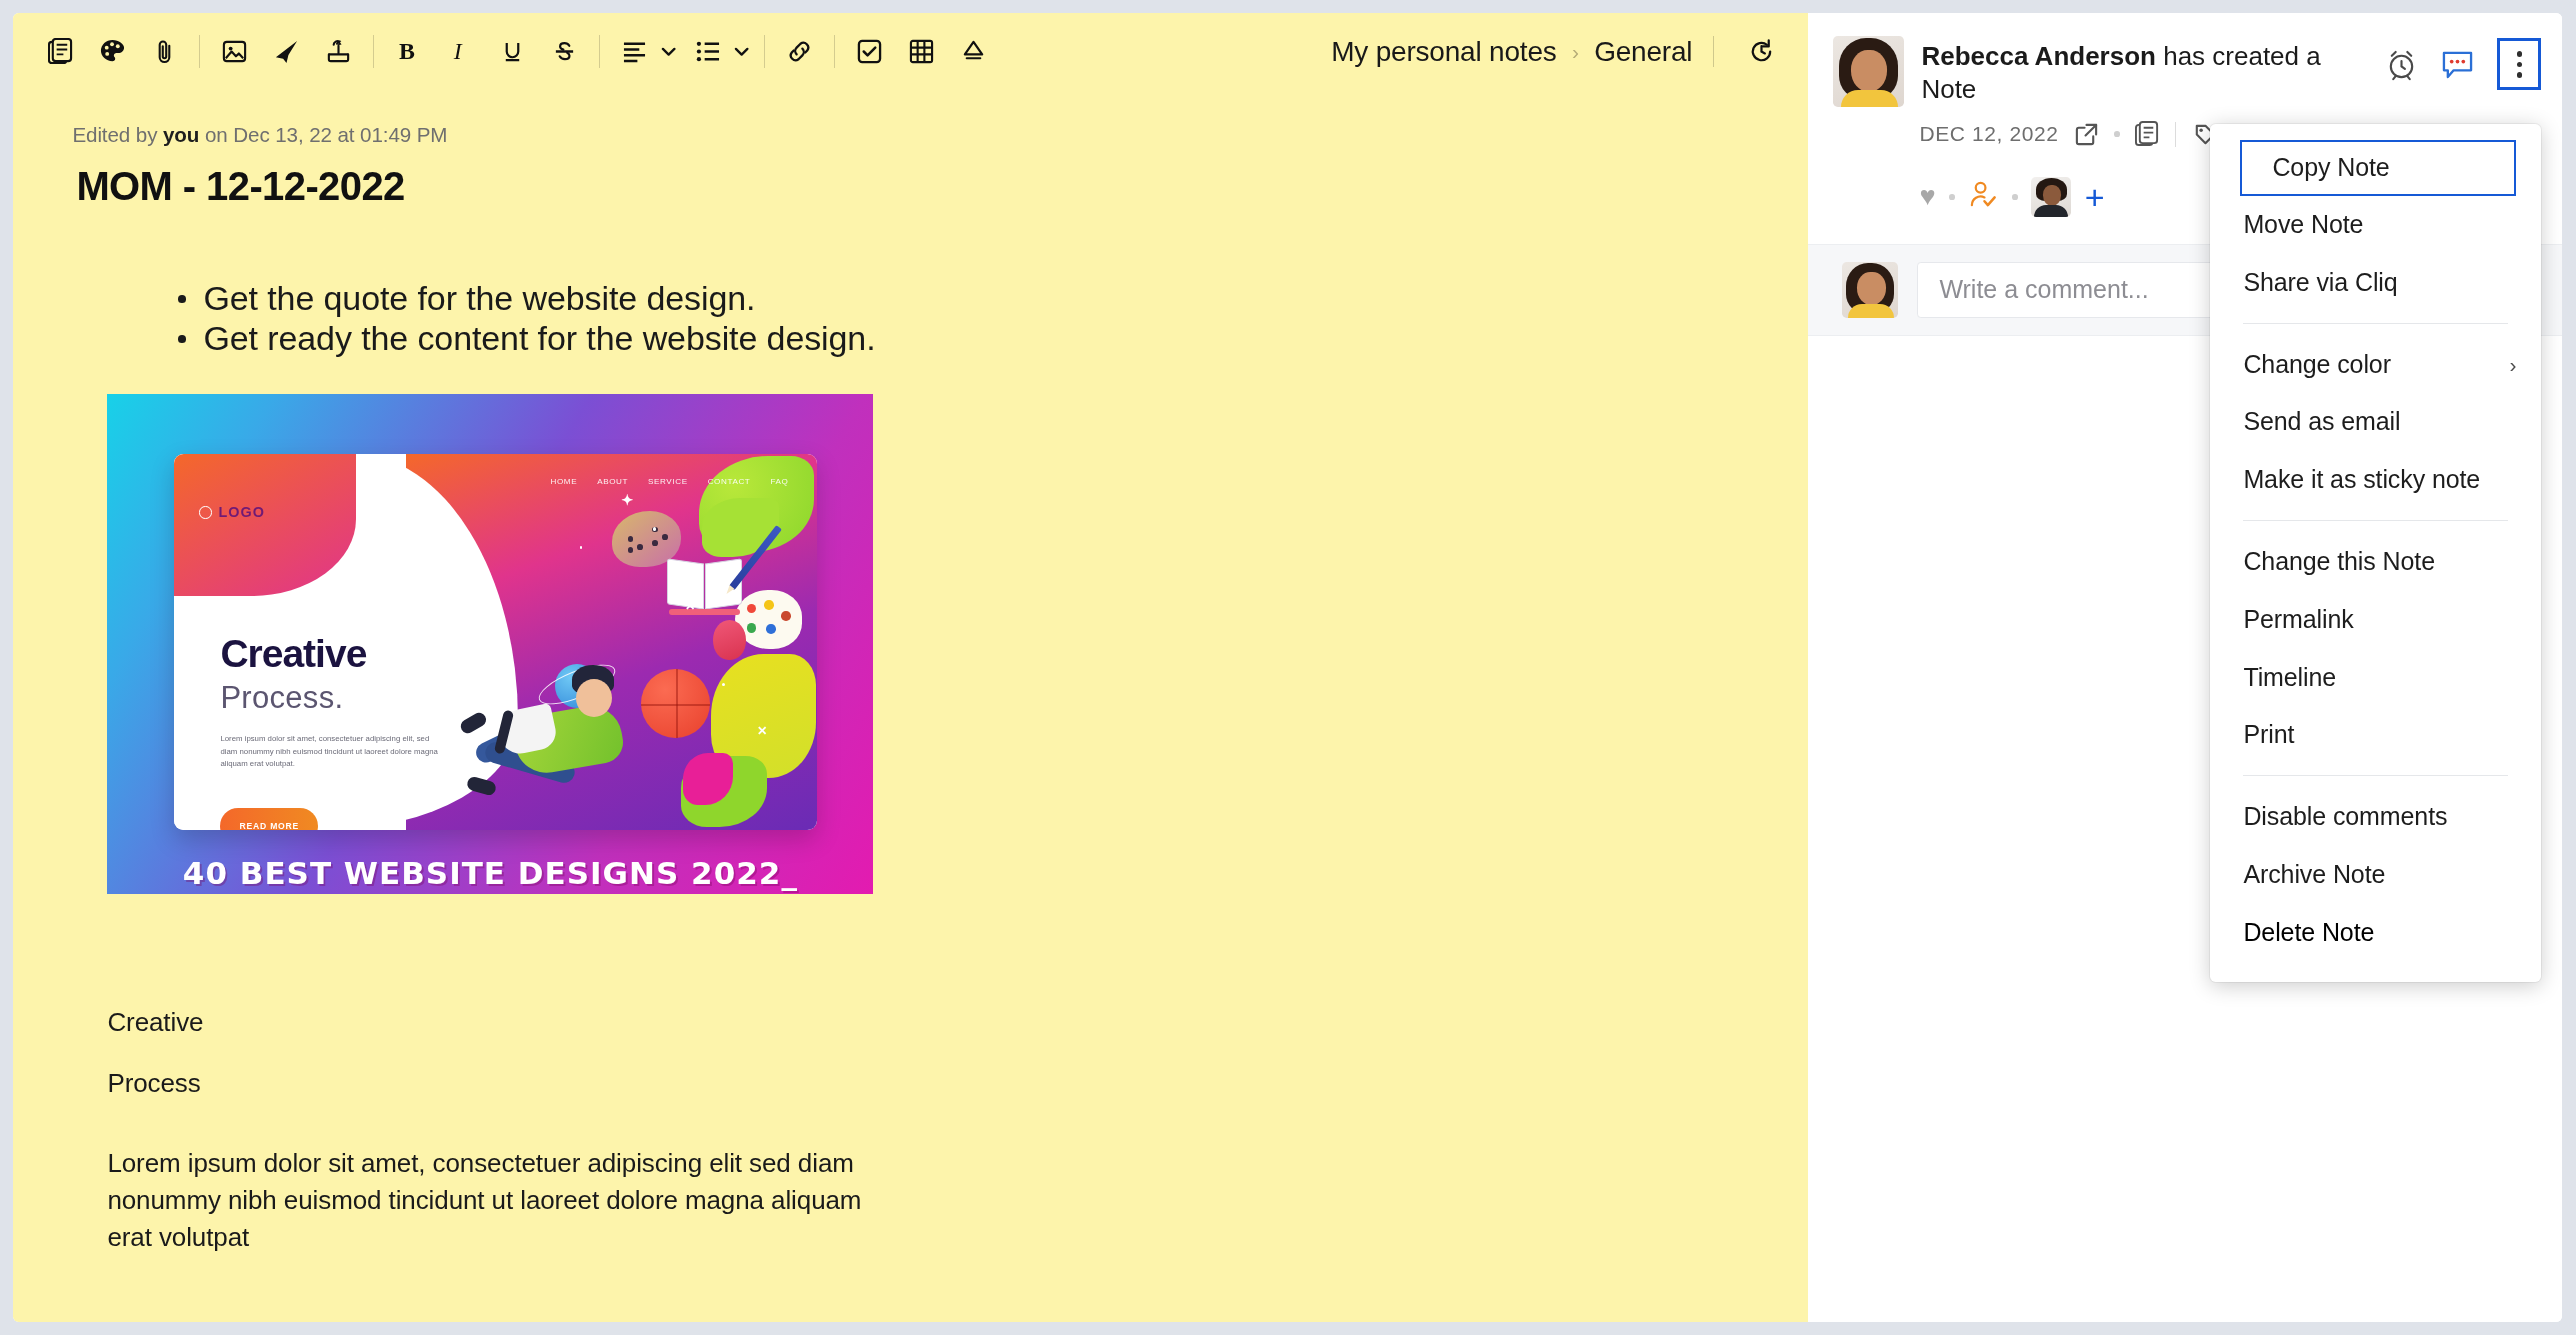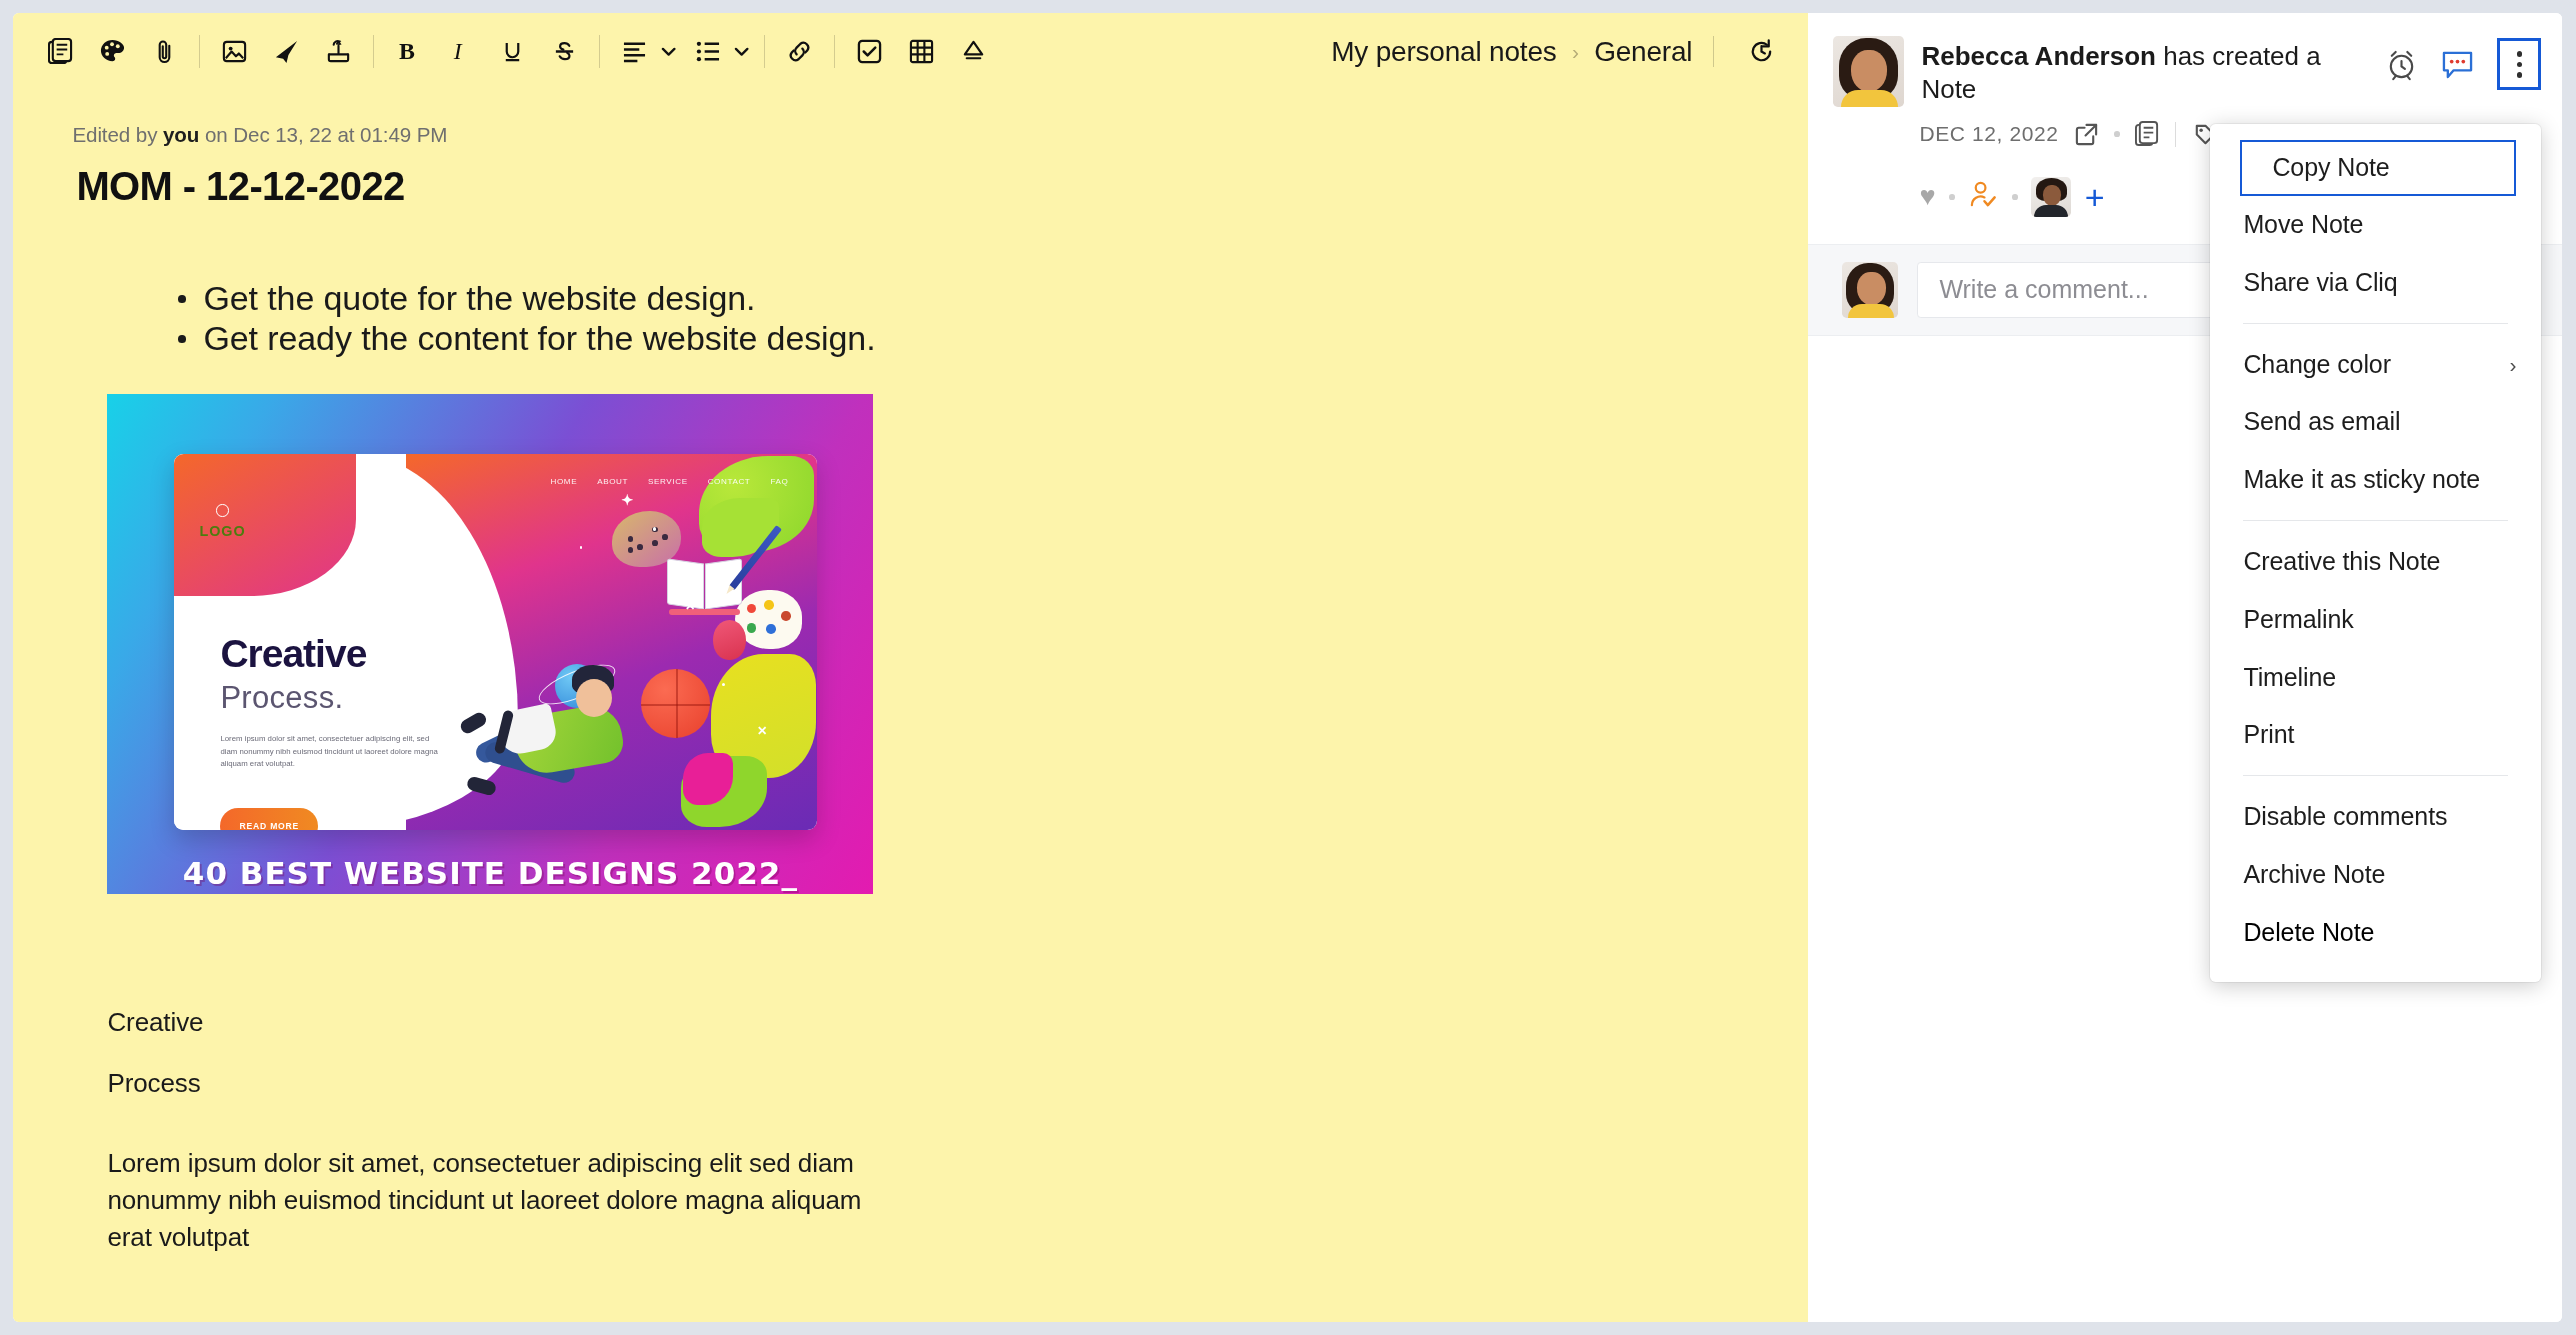--- a/index.html
+++ b/index.html
@@ -157,24 +157,23 @@
   .logo-blob {
     position: absolute;
     left: 0; top: 0;
     width: 182px; height: 142px;
     background: linear-gradient(150deg,#f4682a,#e0348c);
     border-bottom-right-radius: 105px 77px;
     z-index: 4;
   }
   .logo-txt {
     position: absolute; left: 25px; top: 50px;
-    color: #4d7c0f; font-size: 14.4px; font-weight: 700; letter-spacing: 1px;
+    color: #701a75; font-size: 14.4px; font-weight: 700; letter-spacing: 1px;
     display: flex; align-items: center; gap: 6.7px;
     z-index: 5;
-    flex-direction: column;
   }
   .logo-ring {
     width: 12.4px; height: 12.4px; border: 1.9px solid #fff; border-radius: 50%;
   }
   .nav-row {
     position: absolute; right: 29px; top: 23px;
     display: flex; gap: 20px;
     z-index: 6;
     font-size: 8.1px; color: rgba(255,255,255,0.92); letter-spacing: 0.6px;
   }
@@ -813,21 +812,21 @@
       <div class="menu-item">
         <span>Send as email</span>
       </div>
       <div class="menu-item">
         <span>Make it as sticky note</span>
       </div>
 
       <div class="menu-sep"></div>
 
       <div class="menu-item">
-        <span>Creative this Note</span>
+        <span>Change this Note</span>
       </div>
       <div class="menu-item">
         <span>Permalink</span>
       </div>
       <div class="menu-item">
         <span>Timeline</span>
       </div>
       <div class="menu-item">
         <span>Print</span>
       </div>

